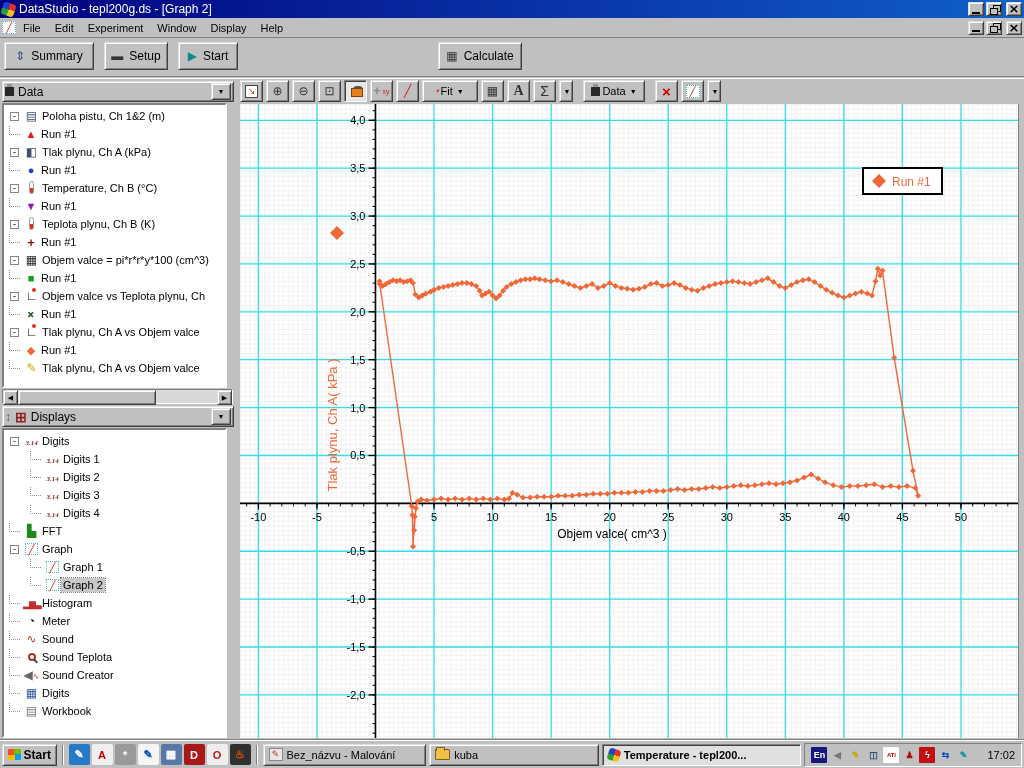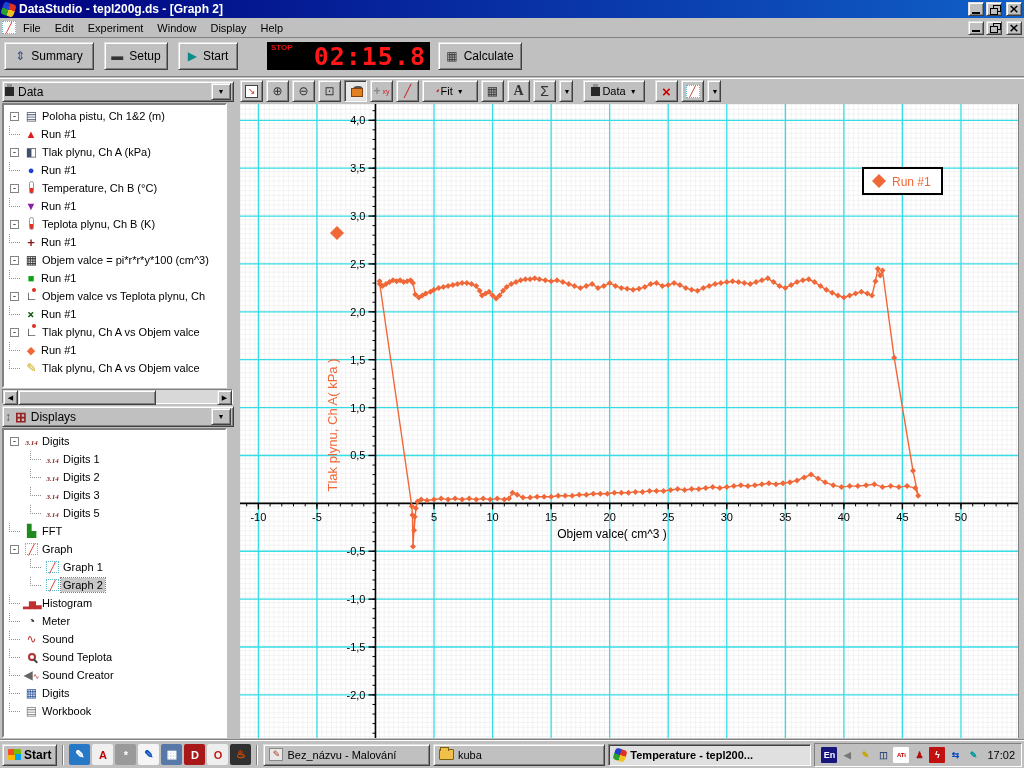--- a/index.html
+++ b/index.html
@@ -6,21 +6,21 @@
   html,body { width:1024px; height:768px; overflow:hidden; }
   body { background:#c0c0c0; font-family:"Liberation Sans", sans-serif; font-size:11px; color:#000; position:relative; }
   .abs { position:absolute; }
 
   
   .bout { border:1px solid; border-color:#dfdfdf #404040 #404040 #dfdfdf; box-shadow:inset 1px 1px 0 #fff, inset -1px -1px 0 #808080; background:#c0c0c0; }
   .sunken { border:2px solid; border-color:#808080 #fff #fff #808080; background:#fff; }
 
   
   #titlebar { top:0; left:0; width:1024px; height:18px; background:linear-gradient(90deg,#000080,#1060c8); display:flex; align-items:center; padding:0 2px; }
-  #title-text { color:#fff; font-weight:bold; font-size:12px; margin-left:4px; flex:1; white-space:nowrap; }
+  #title-text { color:#fff; font-weight:normal; font-size:12px; margin-left:4px; flex:1; white-space:nowrap; }
   .i-ds { display:inline-block; width:13px; height:13px; border-radius:3px; background:conic-gradient(#e03020 0 25%,#f0c020 25% 50%,#28a030 50% 75%,#2040d0 75%); transform:rotate(18deg); }
   .wbtn { width:16px; height:14px; display:flex; align-items:center; justify-content:center; margin-left:2px; font-weight:bold; }
   .gmin { display:inline-block; width:8px; height:2px; background:#000; margin-top:7px; }
   .grest { position:relative; display:inline-block; width:9px; height:9px; }
   .grest::before { content:""; position:absolute; top:0; left:3px; width:6px; height:5px; border:1px solid #000; }
   .grest::after  { content:""; position:absolute; top:3px; left:0; width:6px; height:5px; border:1px solid #000; background:#c0c0c0; }
   .gclose { font:bold 13px "DejaVu Sans", sans-serif; line-height:10px; }
   #menubar { top:18px; left:0; width:1024px; height:20px; background:#c0c0c0; display:flex; align-items:center; border-bottom:1px solid #808080; box-shadow:0 1px 0 #fff; padding:0 2px; }
   .menu-item { padding:2px 7px; }
   .graphi { display:inline-block; width:14px; height:13px; border:1px dotted #58b8c8; background:#fff; color:#d03020; font-size:10px; line-height:11px; text-align:center; }
@@ -82,21 +82,21 @@
   #taskbar { top:740px; left:0; width:1024px; height:28px; background:#c0c0c0; border-top:1px solid #fff; box-shadow:0 -1px 0 #808080; display:flex; align-items:center; padding:0 2px; gap:3px; }
   #start-btn { width:56px; height:22px; display:flex; align-items:center; justify-content:center; gap:3px; font-weight:bold; font-size:12px; }
   .i-win { display:inline-block; width:13px; height:11px; background:conic-gradient(#7fba00 0 25%,#00a4ef 25% 50%,#ffb900 50% 75%,#f25022 75%); border-radius:1px; }
   .tsep { width:2px; height:20px; border-left:1px solid #808080; border-right:1px solid #fff; margin:0 2px; }
   .ql { width:21px; height:21px; display:flex; align-items:center; justify-content:center; font-weight:bold; font-size:11px; border-radius:2px; }
   .task { height:22px; display:flex; align-items:center; gap:4px; padding:0 5px; font-size:11px; overflow:hidden; white-space:nowrap; }
   .task.active { border-color:#808080 #fff #fff #808080; box-shadow:inset 1px 1px 0 #404040, inset -1px -1px 0 #dfdfdf; background:#e0e0e0; font-weight:bold; }
   .i-folder { position:relative; display:inline-block; width:15px; height:11px; background:#f0c048; border:1px solid #806010; border-radius:1px; flex:none; }
   .i-folder::before { content:""; position:absolute; top:-3px; left:0; width:7px; height:3px; background:#f0c048; border:1px solid #806010; border-bottom:none; }
   .i-paint { display:inline-block; width:14px; height:13px; background:#e8e8e8; border:1px solid #888; color:#b03020; font-size:9px; line-height:11px; text-align:center; flex:none; }
-  #tray { height:24px; margin-left:auto; display:flex; align-items:center; gap:2px; padding:0 6px; border:1px solid; border-color:#808080 #fff #fff #808080; }
+  #tray { height:24px; margin-left:auto; display:flex; align-items:center; gap:12px; padding:0 6px; border:1px solid; border-color:#808080 #fff #fff #808080; }
   .tico { width:16px; height:16px; display:flex; align-items:center; justify-content:center; font-weight:bold; font-size:9px; border-radius:1px; flex:none; }
   #clock { font-size:11px; margin-left:4px; }
 </style>
 </head>
 <body>
 
 <div id="titlebar" class="abs">
   <span class="i-ds"></span>
   <span id="title-text">DataStudio - tepl200g.ds - [Graph 2]</span>
   <div class="wbtn bout">
@@ -138,24 +138,20 @@
       <span>Summary</span>
     </div>
   <div class="tbtn bout" style="left:104px;width:64px">
       <span class="ic" style="color:#333">▬</span>
       <span>Setup</span>
     </div>
   <div class="tbtn bout" style="left:178px;width:60px">
       <span class="ic" style="color:#0a8a8a">▶</span>
       <span>Start</span>
     </div>
-  <div id="timer">
-    <span id="timer-status">STOP</span>
-    <span id="timer-value">02:15.8</span>
-  </div>
   <div class="tbtn bout" style="left:438px;width:84px">
       <span class="ic" style="color:#333">▦</span>
       <span>Calculate</span>
     </div>
 </div>
 <div id="tb-groove" class="abs"></div>
 
 <div id="graphtb" class="abs">
   <div class="gbtn bout">
       <span class="fitbox">↘</span>
@@ -326,21 +322,21 @@
         <span class="tlabel">Digits 2</span>
       </div>
       <div class="trow">
         <span class="conn deep"></span>
         <span class="ticon"><span class="digitsi">3.14</span></span>
         <span class="tlabel">Digits 3</span>
       </div>
       <div class="trow">
         <span class="conn deep"></span>
         <span class="ticon"><span class="digitsi">3.14</span></span>
-        <span class="tlabel">Digits 5</span>
+        <span class="tlabel">Digits 4</span>
       </div>
       <div class="trow">
         <span class="conn"></span>
         <span class="ticon"><span style="color:#1e8a1e">▙</span></span>
         <span class="tlabel">FFT</span>
       </div>
       <div class="trow">
         <span class="texp">-</span>
         <span class="ticon"><span class="graphi" style="width:13px;height:12px">╱</span></span>
         <span class="tlabel">Graph</span>

